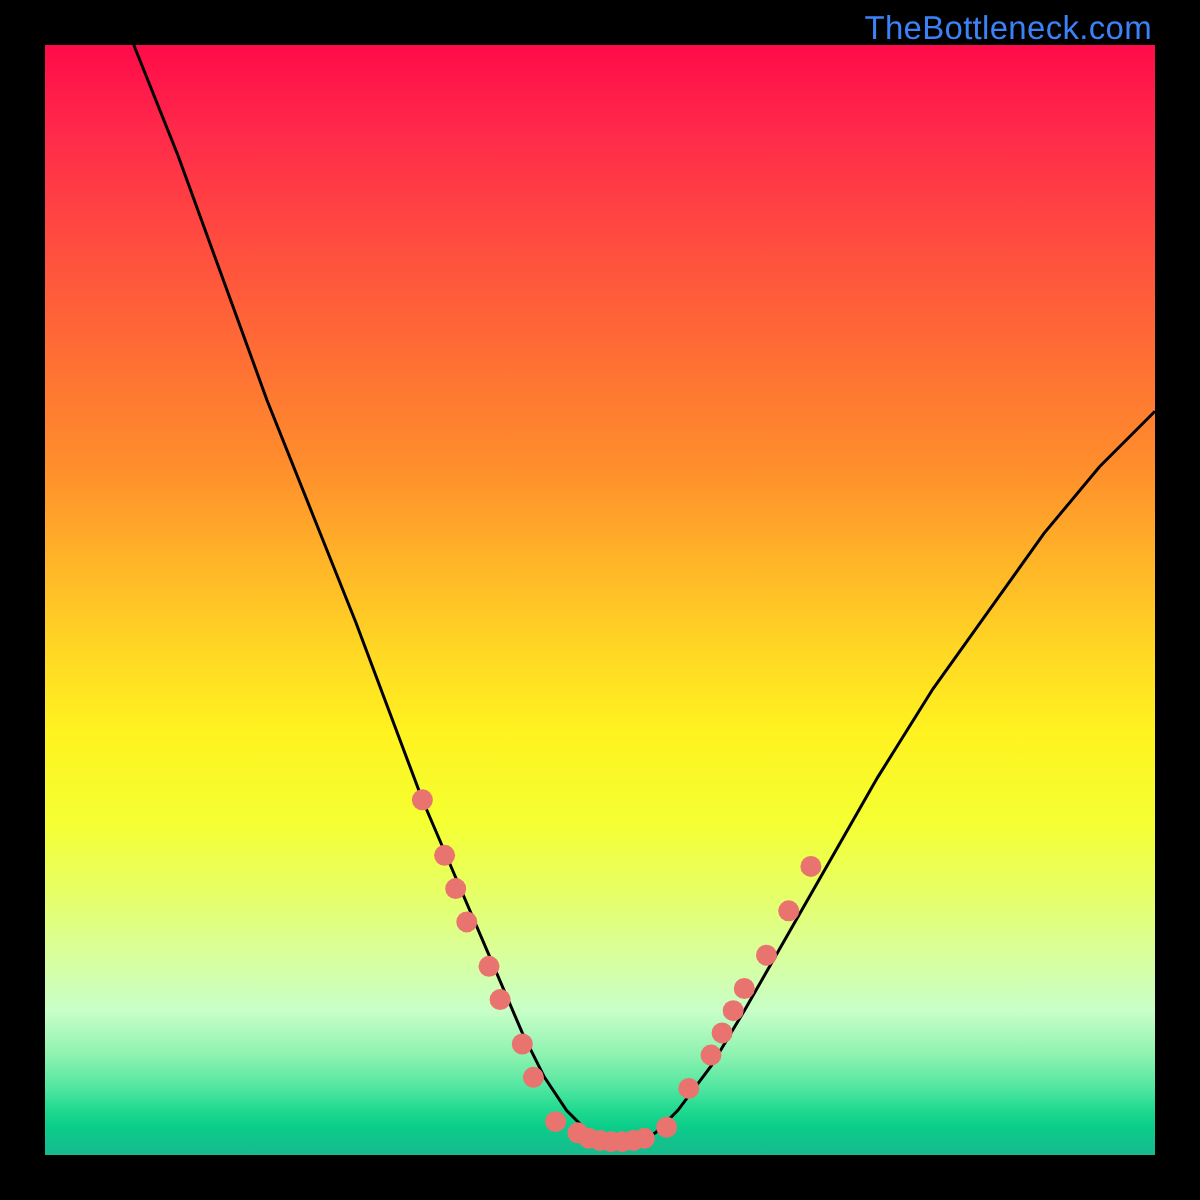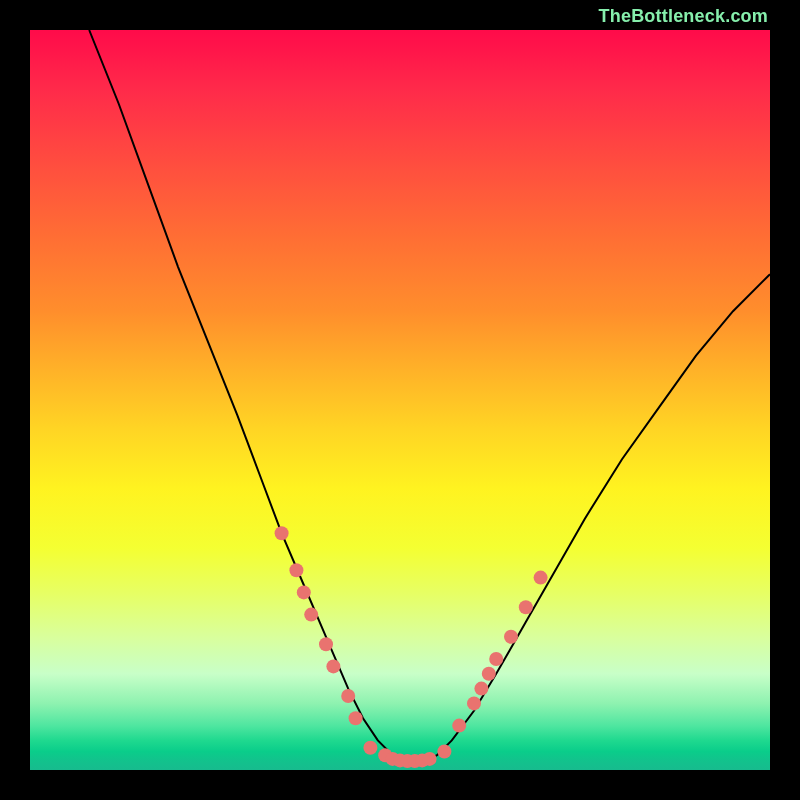--- a/index.html
+++ b/index.html
@@ -44,23 +44,23 @@
       #0acd8a 97.5%,
       #11c48c 98.5%,
       #17bb8e 100%
     );
     box-sizing: border-box;
   }
   .watermark {
     position: absolute;
     top: 6px;
     right: 32px;
-    color: #86efac;
-    font-size: 18px;
-    font-weight: 700;
+    color: #3b82f6;
+    font-size: 22px;
+    font-weight: 400;
     letter-spacing: 0.2px;
     user-select: none;
   }
   svg.curve-layer {
     position: absolute;
     left: 30px;
     top: 30px;
     width: 740px;
     height: 740px;
     overflow: visible;

